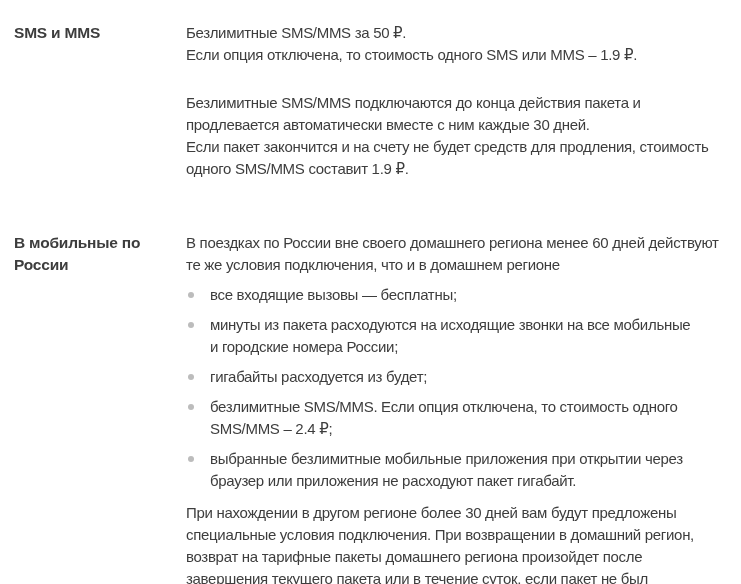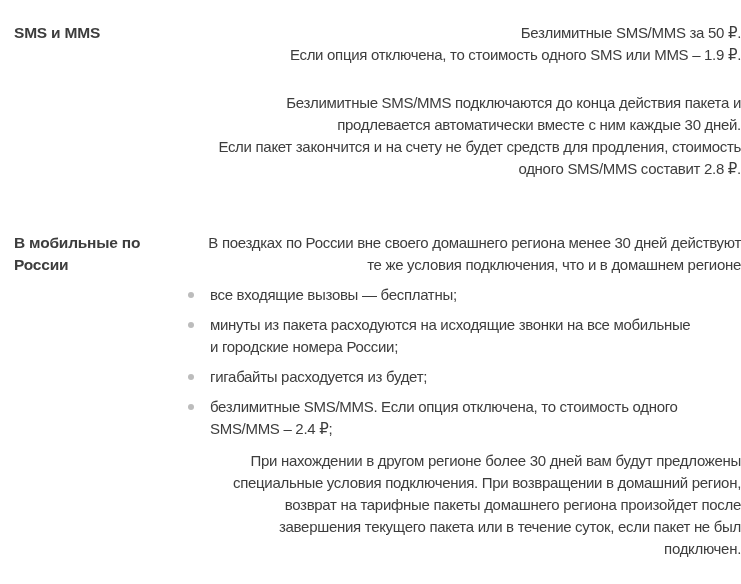--- a/index.html
+++ b/index.html
@@ -29,21 +29,21 @@
     line-height: 22px;
     letter-spacing: -0.2px;
     padding-right: 10px;
   }
   .content {
     font-size: 15px;
     line-height: 22px;
     letter-spacing: -0.3px;
     max-width: 555px;
   }
-  .para { white-space: pre-line; text-align: right; }
+  .para { white-space: pre-line; }
   .para + .para { margin-top: 26px; }
   .outro { margin-top: 10px; }
   .bullet-list {
     list-style: none;
     margin-top: 4px;
   }
   .bullet-item { display: flex; margin-top: 8px; }
   .bullet-dot {
     flex: 0 0 auto;
     width: 6px;
@@ -60,48 +60,53 @@
 <div class="page">
 
   <section class="section">
     <div class="label">SMS и MMS</div>
     <div class="content">
       <p class="para">Безлимитные SMS/MMS за 50 ₽.
 Если опция отключена, то стоимость одного SMS или MMS – 1.9 ₽.</p>
       <p class="para">Безлимитные SMS/MMS подключаются до конца действия пакета и
 продлевается автоматически вместе с ним каждые 30 дней.
 Если пакет закончится и на счету не будет средств для продления, стоимость
-одного SMS/MMS составит 2.8 ₽.</p>
+одного SMS/MMS составит 1.9 ₽.</p>
     </div>
   </section>
 
   <section class="section">
     <div class="label">В мобильные по России</div>
     <div class="content">
-      <p class="para">В поездках по России вне своего домашнего региона менее 30 дней действуют
+      <p class="para">В поездках по России вне своего домашнего региона менее 60 дней действуют
 те же условия подключения, что и в домашнем регионе</p>
       <ul class="bullet-list">
         <li class="bullet-item">
           <span class="bullet-dot"></span>
           <span class="bullet-text">все входящие вызовы — бесплатны;</span>
         </li>
         <li class="bullet-item">
           <span class="bullet-dot"></span>
           <span class="bullet-text">минуты из пакета расходуются на исходящие звонки на все мобильные
 и городские номера России;</span>
         </li>
         <li class="bullet-item">
           <span class="bullet-dot"></span>
           <span class="bullet-text">гигабайты расходуется из будет;</span>
         </li>
         <li class="bullet-item">
           <span class="bullet-dot"></span>
           <span class="bullet-text">безлимитные SMS/MMS. Если опция отключена, то стоимость одного
 SMS/MMS – 2.4 ₽;</span>
         </li>
+        <li class="bullet-item">
+          <span class="bullet-dot"></span>
+          <span class="bullet-text">выбранные безлимитные мобильные приложения при открытии через
+браузер или приложения не расходуют пакет гигабайт.</span>
+        </li>
       </ul>
       <p class="para outro">При нахождении в другом регионе более 30 дней вам будут предложены
 специальные условия подключения. При возвращении в домашний регион,
 возврат на тарифные пакеты домашнего региона произойдет после
 завершения текущего пакета или в течение суток, если пакет не был
 подключен.</p>
     </div>
   </section>
 
 </div>

